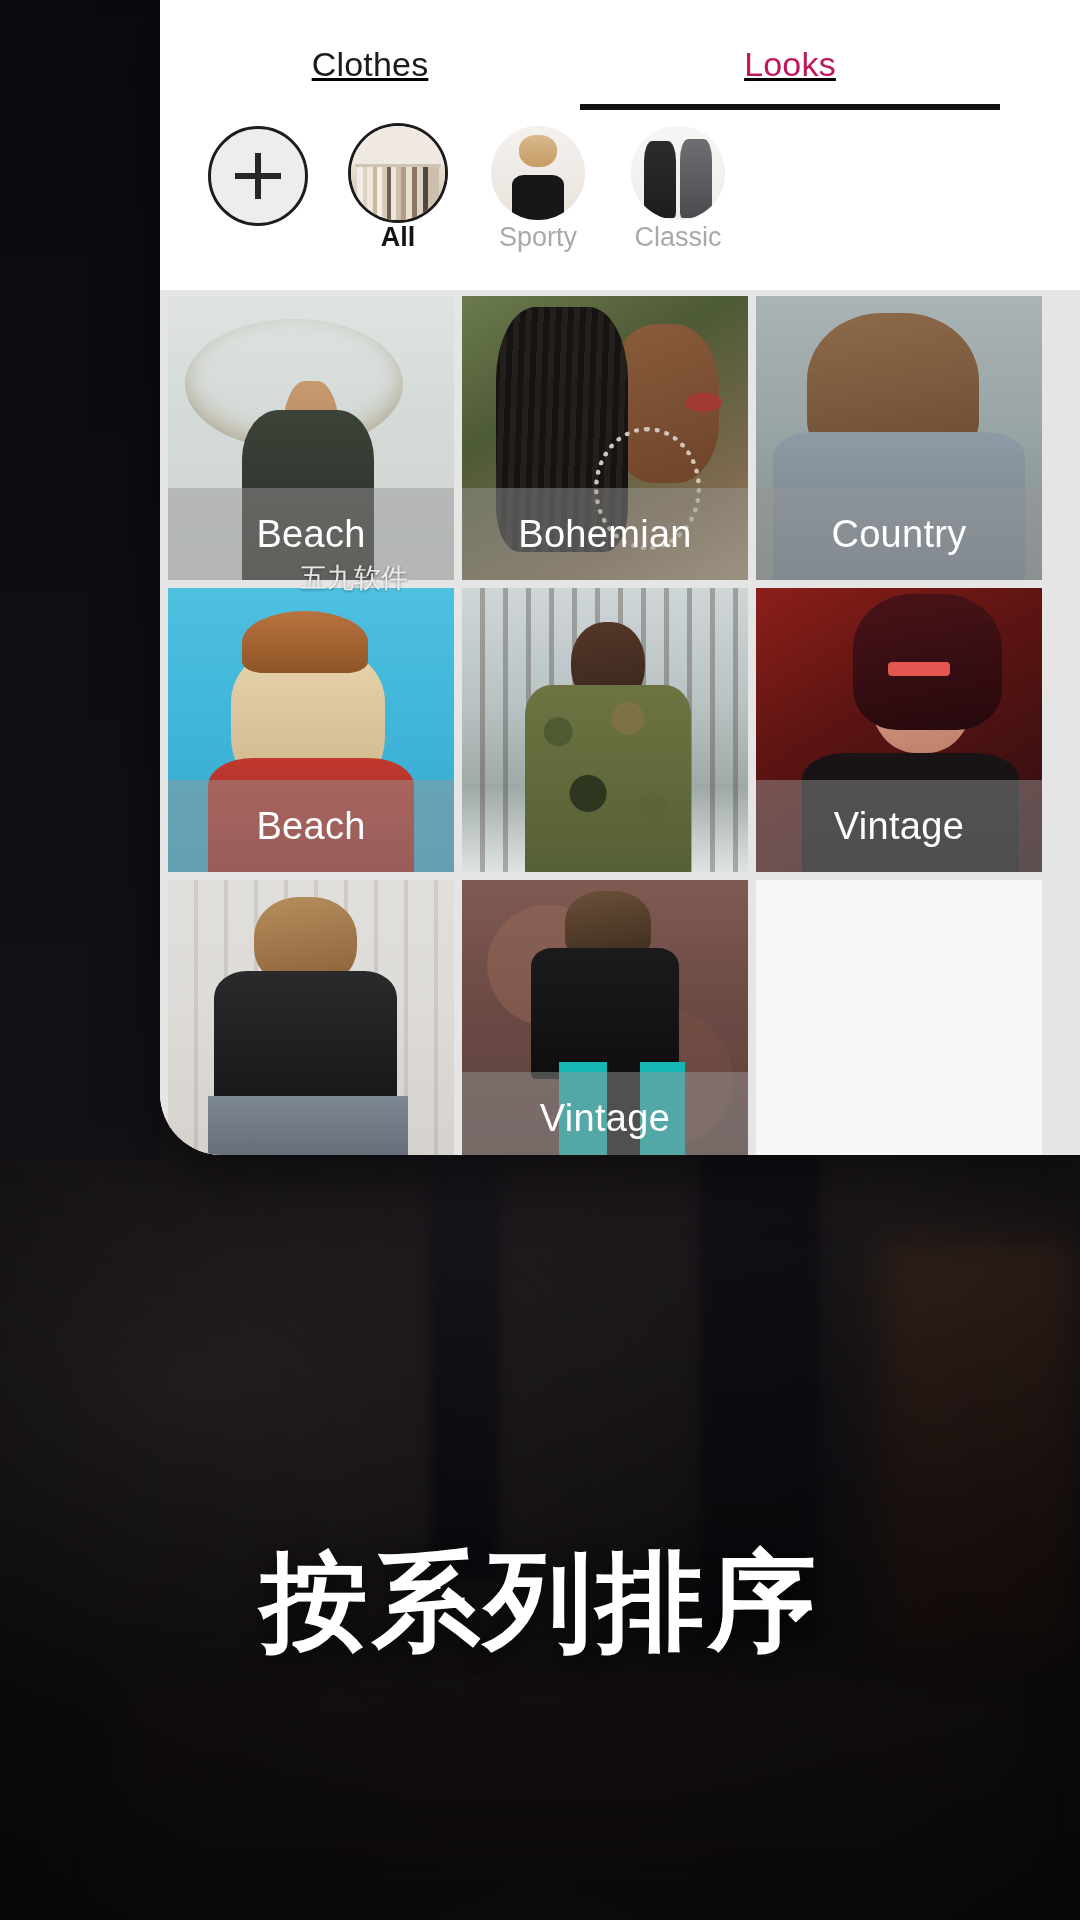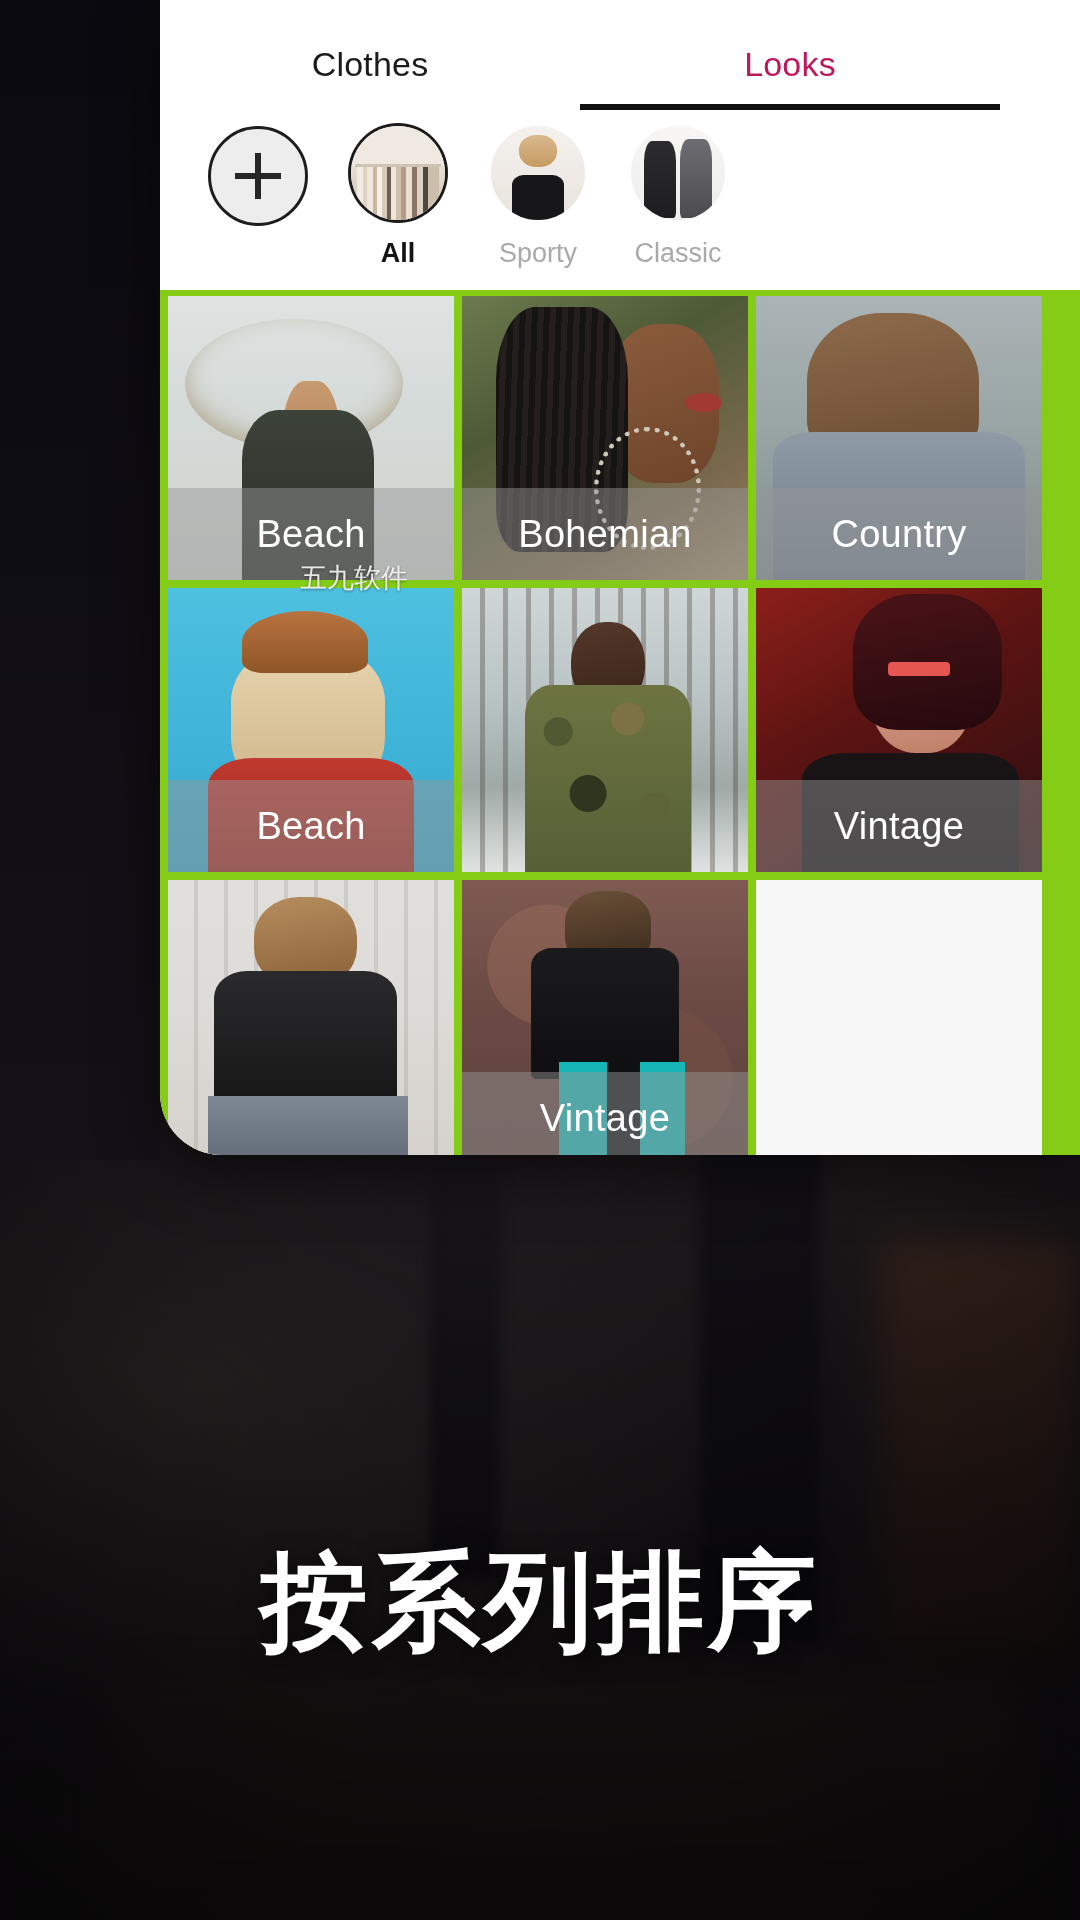--- a/index.html
+++ b/index.html
@@ -30,36 +30,36 @@
 
   
   .panel{
     position:absolute;left:160px;top:0;width:920px;height:1155px;
     background:#ffffff;border-bottom-left-radius:62px;overflow:hidden;
     box-shadow:0 18px 60px rgba(0,0,0,.55);
   }
 
   
   .tabs{height:110px;display:flex;align-items:flex-end;background:#fff;position:relative;}
-  .tab{flex:0 0 420px;text-align:center;padding-bottom:26px;position:relative;}
+  .tab{flex:0 0 420px;text-align:center;padding-bottom:26px;position:relative;text-decoration:underline;}
   .tab .tlabel{font-size:34px;color:#1b1b1b;font-weight:400;letter-spacing:.2px;}
   .tab.active .tlabel{color:#be185d;}
   .tab.active:after{content:"";position:absolute;left:0;right:0;bottom:0;height:6px;background:#111;}
 
   
   .catstrip{height:180px;background:#fff;display:flex;align-items:flex-start;padding-left:28px;gap:0;}
   .cat{width:140px;flex:0 0 140px;display:flex;flex-direction:column;align-items:center;padding-top:16px;}
   .circ{width:94px;height:94px;border-radius:50%;overflow:hidden;position:relative;background:#efefef;}
   .circ.add{border:3px solid #1d1d1d;background:#ededed;display:flex;align-items:center;justify-content:center;}
   .circ.sel{box-shadow:0 0 0 3px #1b1b1b;}
   .plus{position:relative;width:46px;height:46px;}
   .plus:before,.plus:after{content:"";position:absolute;background:#262626;}
   .plus:before{left:0;top:20px;width:46px;height:6px;}
   .plus:after{top:0;left:20px;width:6px;height:46px;}
-  .catlabel{margin-top:18px;font-size:27px;color:#a9a9a9;}
+  .catlabel{margin-top:2px;font-size:27px;color:#a9a9a9;}
   .cat.selected .catlabel{color:#141414;font-weight:bold;}
 
   
   .th{position:absolute;inset:0;}
   .th-all{background:linear-gradient(180deg,#efe9e1 0%,#efe9e1 42%,#e7ded2 43%,#cdbda9 100%);}
   .th-all:before{content:"";position:absolute;left:4%;top:40%;width:92%;height:4%;background:#cfc3b2;}
   .th-all:after{content:"";position:absolute;left:6%;top:44%;width:88%;height:56%;
     background:repeating-linear-gradient(90deg,#f2ece4 0 7%,#dfd4c4 7% 12%,#efe7dc 12% 19%,#c9b7a0 19% 24%,#f4efe8 24% 31%,#d8cbba 31% 36%,#6d5f55 36% 41%,#efe6d9 41% 48%,#cfc0ad 48% 54%,#b59b85 54% 60%,#e9e0d3 60% 67%,#8a7565 67% 73%,#ddd2c3 73% 80%,#4e4742 80% 86%,#cdbfae 86% 100%);}
   .th-glamor{background:linear-gradient(160deg,#f6f2ee 0%,#efe7df 60%,#e4d8cd 100%);}
   .th-glamor:before{content:"";position:absolute;left:24%;top:18%;width:52%;height:52%;border-radius:48% 48% 42% 42%;
@@ -71,21 +71,21 @@
     background:linear-gradient(180deg,#2c2c2e,#1d1d1f);}
   .th-classic:after{content:"";position:absolute;left:52%;top:14%;width:34%;height:84%;border-radius:26% 26% 8% 8%;
     background:linear-gradient(180deg,#6e6e72,#4c4c50);}
   .th-sporty{background:linear-gradient(180deg,#f4f1ee 0%,#eae3dc 100%);}
   .th-sporty:before{content:"";position:absolute;left:30%;top:10%;width:40%;height:34%;border-radius:46%;
     background:linear-gradient(180deg,#d8b98e,#c79b62);}
   .th-sporty:after{content:"";position:absolute;left:22%;top:52%;width:56%;height:48%;border-radius:22% 22% 10% 10%;
     background:#17171a;}
 
   
-  .gridwrap{background:#84cc16;padding:0;}
+  .gridwrap{background:#e5e5e5;padding:0;}
   .grid{display:grid;grid-template-columns:repeat(3,286px);gap:8px;padding:6px 0 0 8px;}
   .cell{position:relative;height:284px;overflow:hidden;background:#e9e9e9;}
   .cell.empty{background:#f7f7f7;}
   .photo{position:absolute;inset:0;}
   .cap{position:absolute;left:0;right:0;bottom:0;height:92px;background:rgba(150,150,150,.48);
        display:flex;align-items:center;justify-content:center;}
   .cap span{color:#fff;font-size:38px;letter-spacing:.3px;white-space:nowrap;}
 
   
   .p-beach{background:linear-gradient(180deg,#dfe4e2 0%,#d5dbd8 38%,#cfd4d0 100%);}

